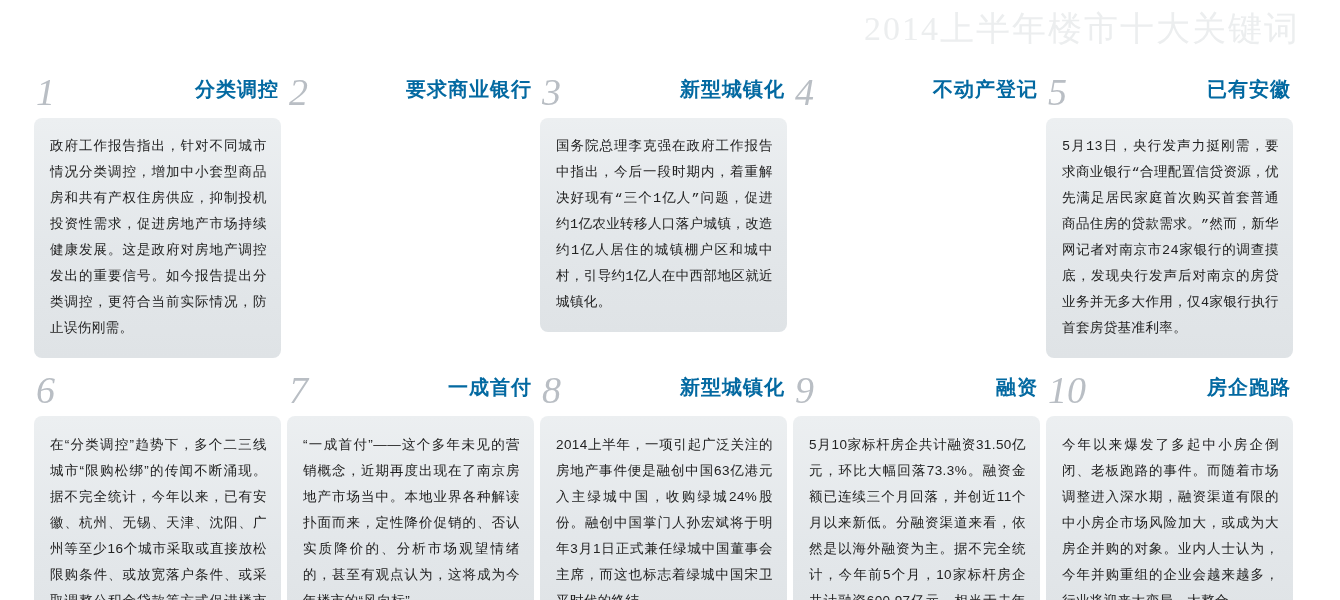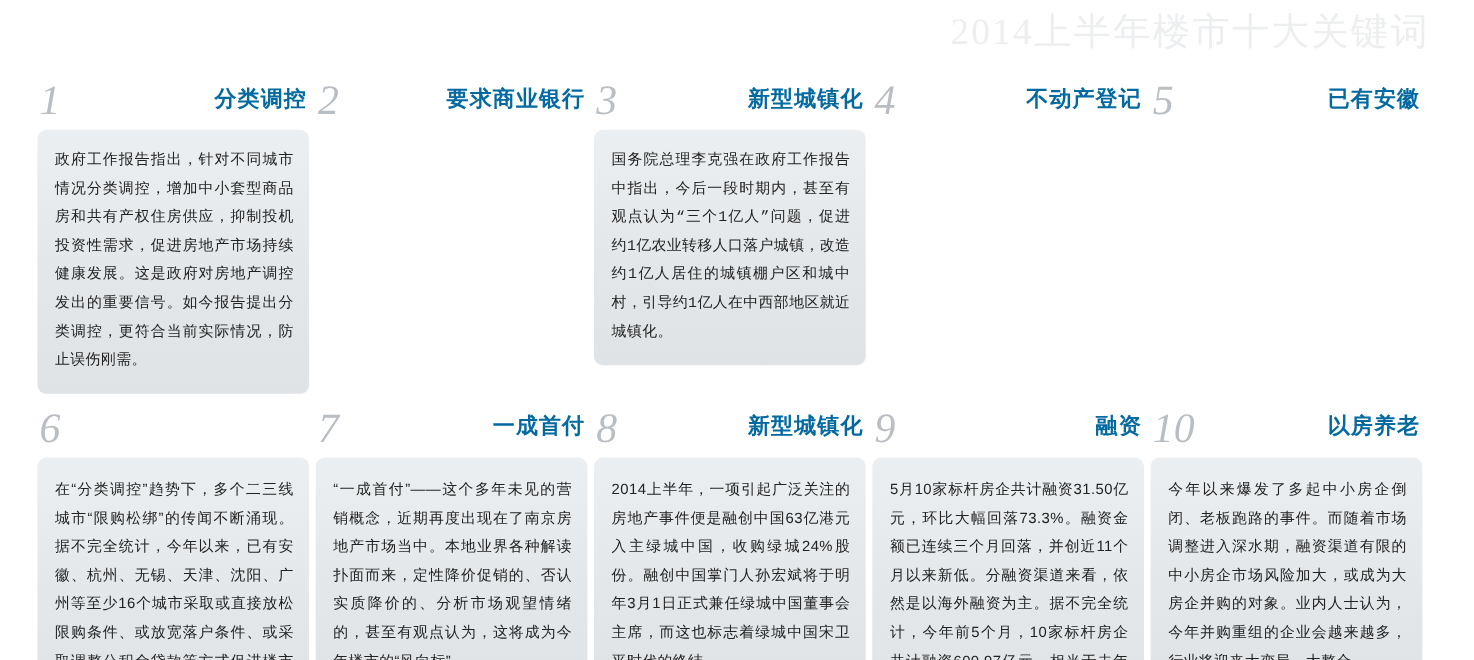--- a/index.html
+++ b/index.html
@@ -103,35 +103,36 @@
         <span class="num">2</span>
         <span class="kw">要求商业银行</span>
       </div>
     </div>
 
     <div class="cell">
       <div class="cell-head">
         <span class="num">3</span>
         <span class="kw">新型城镇化</span>
       </div>
-      <div class="card r1">国务院总理李克强在政府工作报告中指出，今后一段时期内，甚至有观点认为“三个1亿人”问题，促进约1亿农业转移人口落户城镇，改造约1亿人居住的城镇棚户区和城中村，引导约1亿人在中西部地区就近城镇化。</div>
+      <div class="card r1">国务院总理李克强在政府工作报告中指出，今后一段时期内，着重解决好现有“三个1亿人”问题，促进约1亿农业转移人口落户城镇，改造约1亿人居住的城镇棚户区和城中村，引导约1亿人在中西部地区就近城镇化。</div>
     </div>
 
     <div class="cell">
       <div class="cell-head">
         <span class="num">4</span>
         <span class="kw">不动产登记</span>
       </div>
     </div>
 
     <div class="cell">
       <div class="cell-head">
         <span class="num">5</span>
         <span class="kw">已有安徽</span>
       </div>
+      <div class="card r1">5月13日，央行发声力挺刚需，要求商业银行“合理配置信贷资源，优先满足居民家庭首次购买首套普通商品住房的贷款需求。”然而，新华网记者对南京市24家银行的调查摸底，发现央行发声后对南京的房贷业务并无多大作用，仅4家银行执行首套房贷基准利率。</div>
     </div>
 
     <div class="cell">
       <div class="cell-head">
         <span class="num">6</span>
       </div>
       <div class="card r2">在“分类调控”趋势下，多个二三线城市“限购松绑”的传闻不断涌现。据不完全统计，今年以来，已有安徽、杭州、无锡、天津、沈阳、广州等至少16个城市采取或直接放松限购条件、或放宽落户条件、或采取调整公积金贷款等方式促进楼市走量。</div>
     </div>
 
     <div class="cell">
@@ -154,19 +155,19 @@
       <div class="cell-head">
         <span class="num">9</span>
         <span class="kw">融资</span>
       </div>
       <div class="card r2">5月10家标杆房企共计融资31.50亿元，环比大幅回落73.3%。融资金额已连续三个月回落，并创近11个月以来新低。分融资渠道来看，依然是以海外融资为主。据不完全统计，今年前5个月，10家标杆房企共计融资600.97亿元，相当于去年全年融资金额的46%。</div>
     </div>
 
     <div class="cell">
       <div class="cell-head">
         <span class="num">10</span>
-        <span class="kw">以房养老</span>
+        <span class="kw">房企跑路</span>
       </div>
       <div class="card r2">今年以来爆发了多起中小房企倒闭、老板跑路的事件。而随着市场调整进入深水期，融资渠道有限的中小房企市场风险加大，或成为大房企并购的对象。业内人士认为，今年并购重组的企业会越来越多，行业将迎来大变局、大整合。</div>
     </div>
 
   </div>
 </div>
 
 </body></html>

